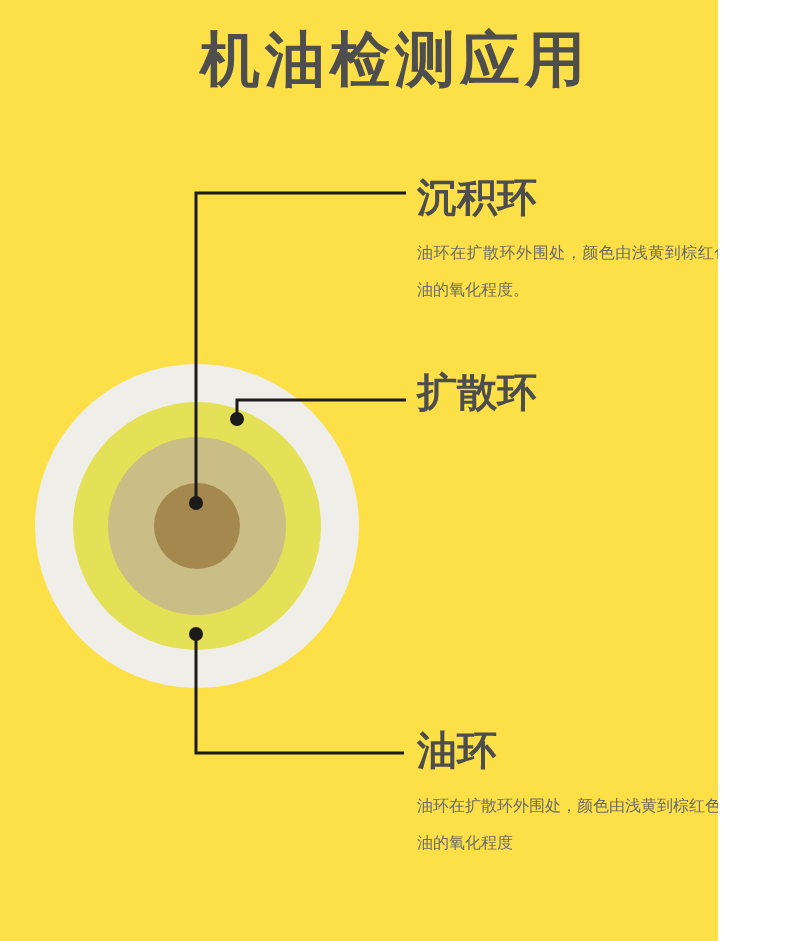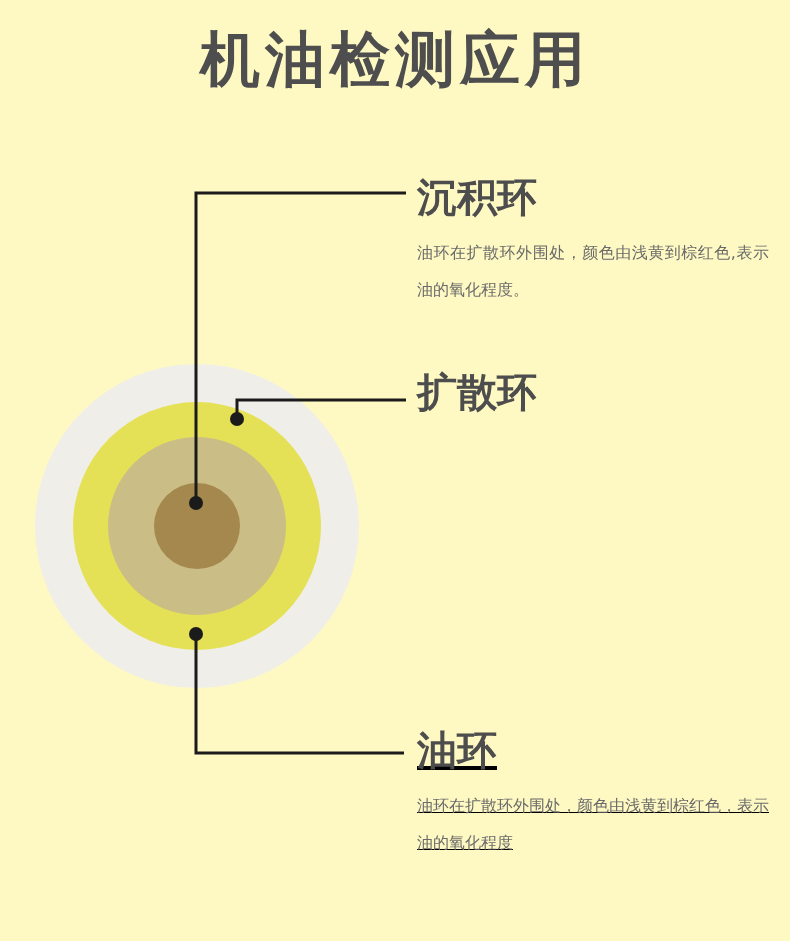--- a/index.html
+++ b/index.html
@@ -2,23 +2,23 @@
 <html><head>
 <meta charset="utf-8">
 <style>
   html, body {
     margin: 0;
     padding: 0;
     background: #ffffff;
   }
   .page {
     position: relative;
-    width: 790px;
+    width: 718px;
     height: 941px;
-    background: #fef9c3;
+    background: #fde047;
     overflow: hidden;
     font-family: "DejaVu Sans", "Liberation Sans", sans-serif;
   }
   .title {
     position: absolute;
     top: 26px;
     left: 0;
     width: 790px;
     margin: 0;
     text-align: center;
@@ -69,21 +69,21 @@
   }
   .label p {
     margin: 0;
     font-size: 16px;
     line-height: 37px;
     color: #6a6a6a;
     text-align: justify;
   }
   .label-deposit   { top: 174px; }
   .label-diffusion { top: 369px; }
-  .label-oil       { top: 727px; text-decoration: underline; }
+  .label-oil       { top: 727px; }
 </style>
 </head>
 <body>
 
 <div class="page">
 
   <h1 class="title">机油检测应用</h1>
 
   <div class="diagram">
     <div class="ring ring-outer" style="background: rgb(239, 238, 233);"></div>

